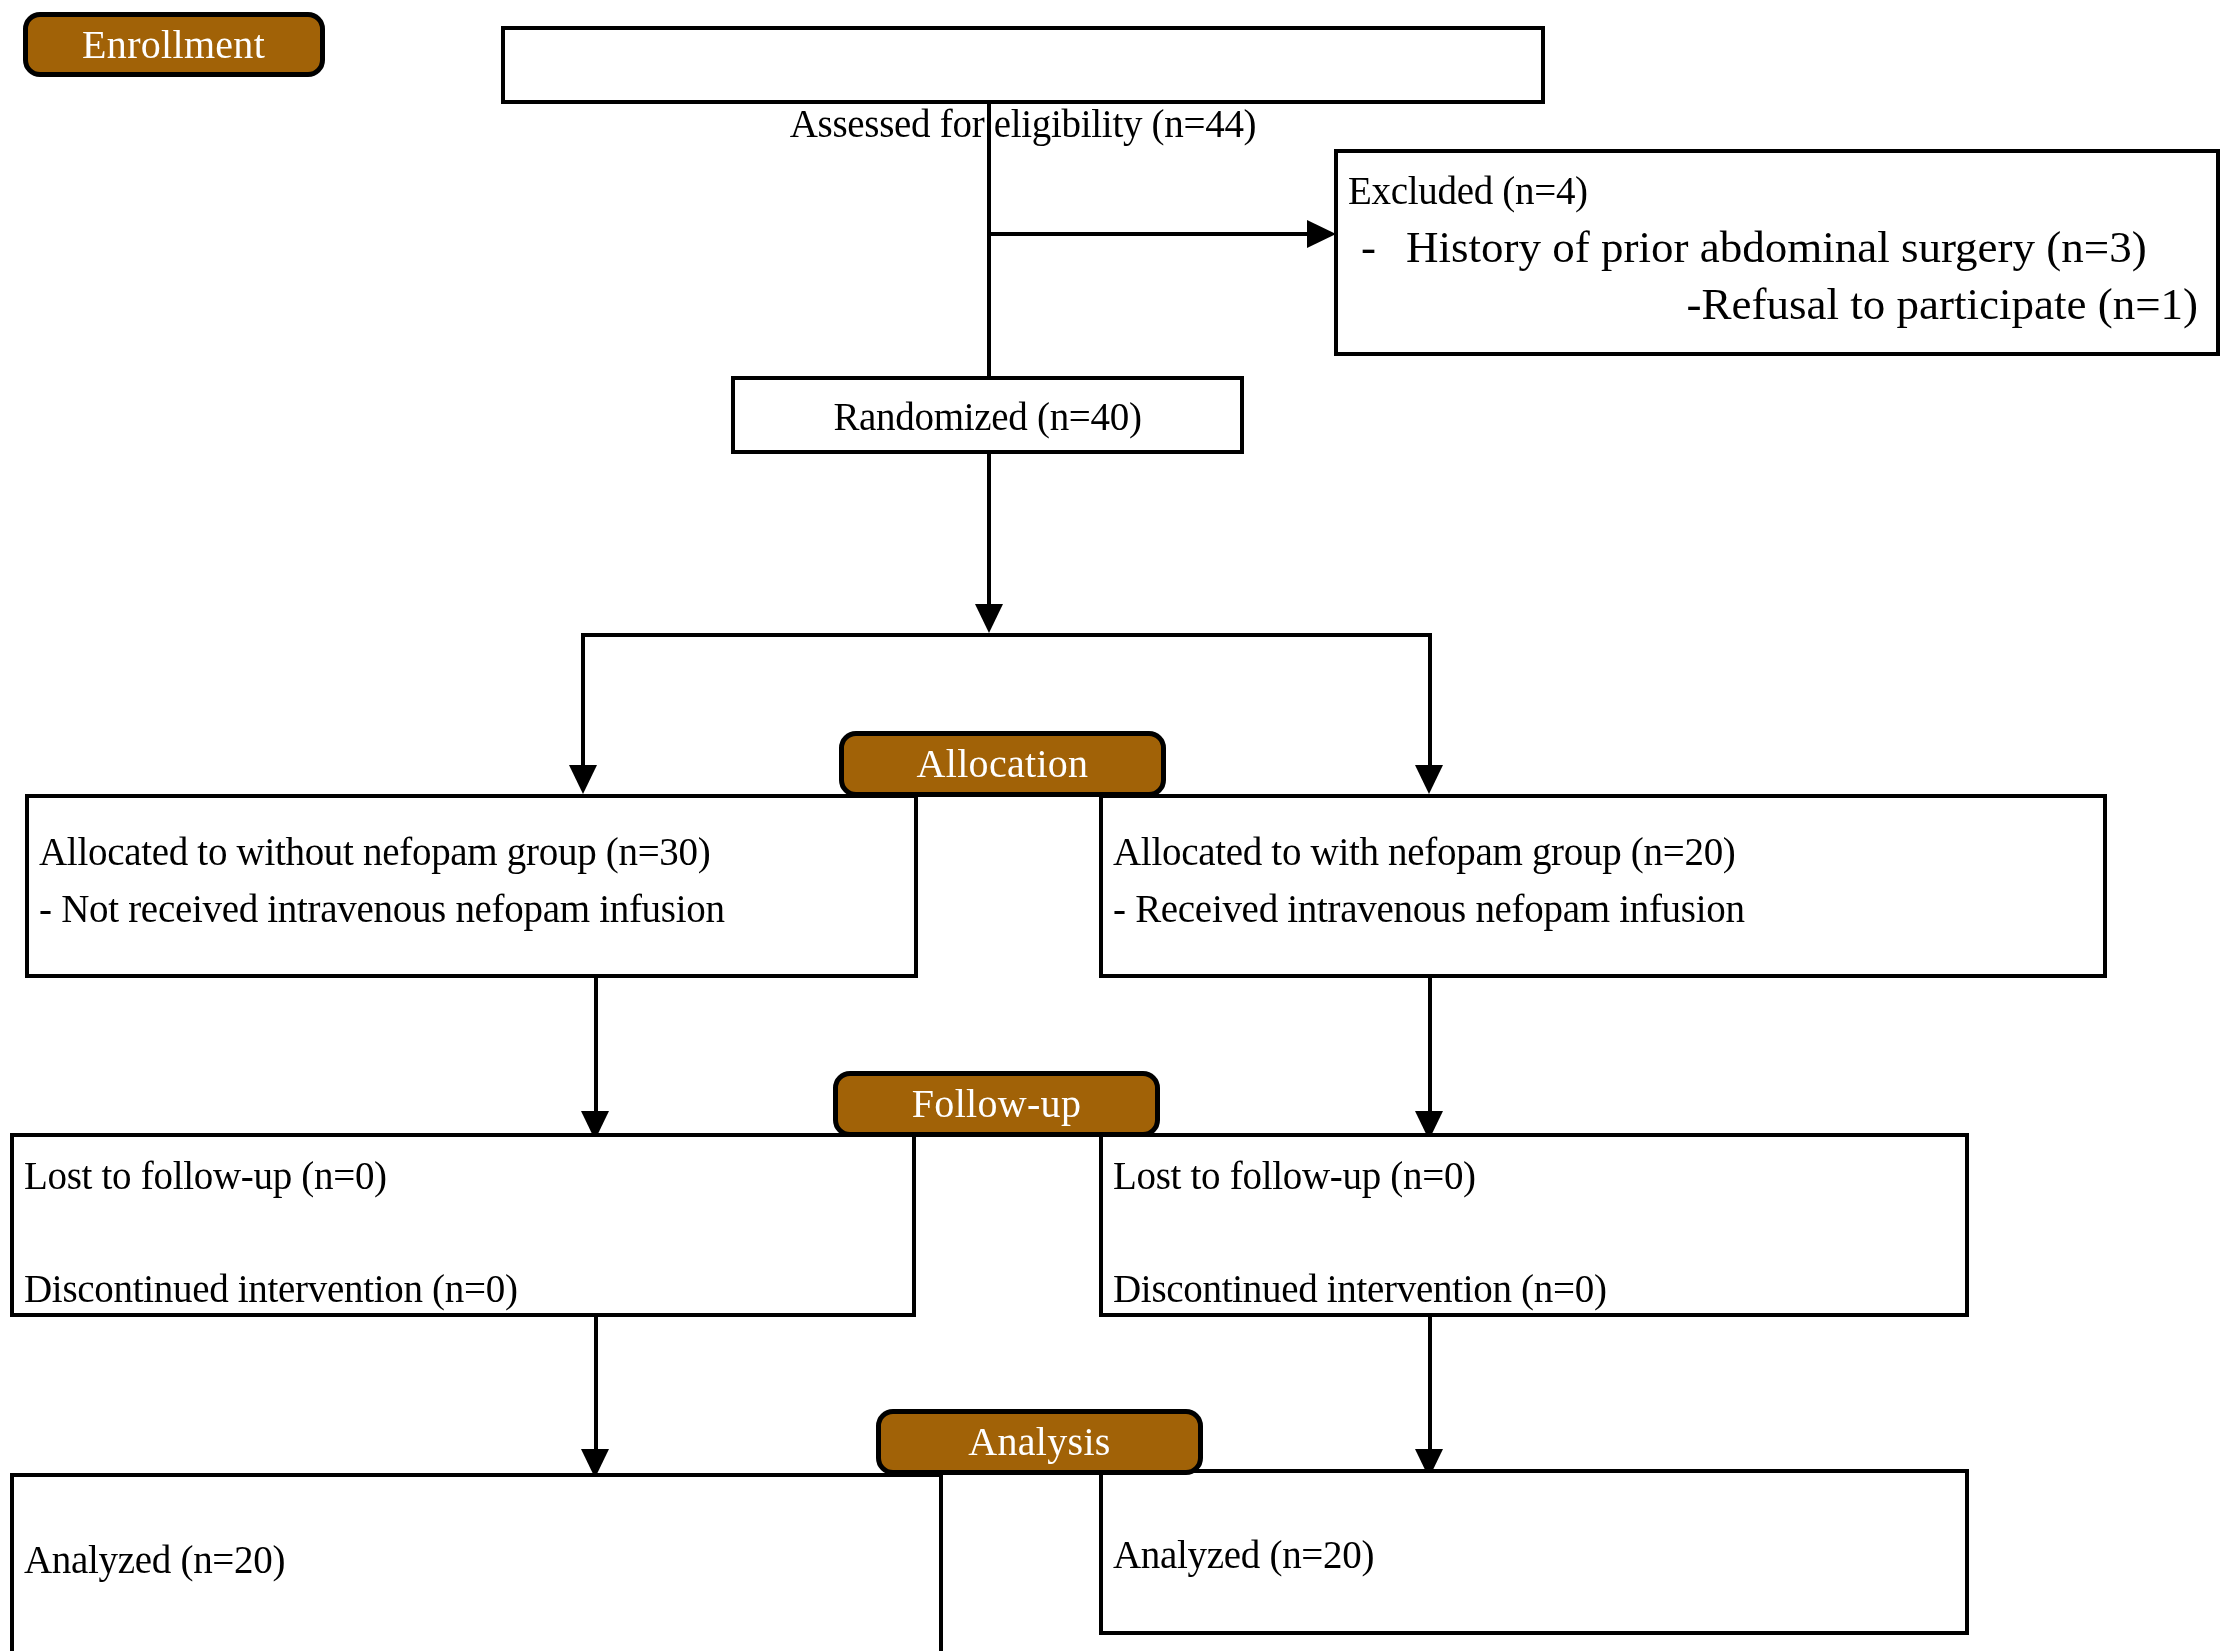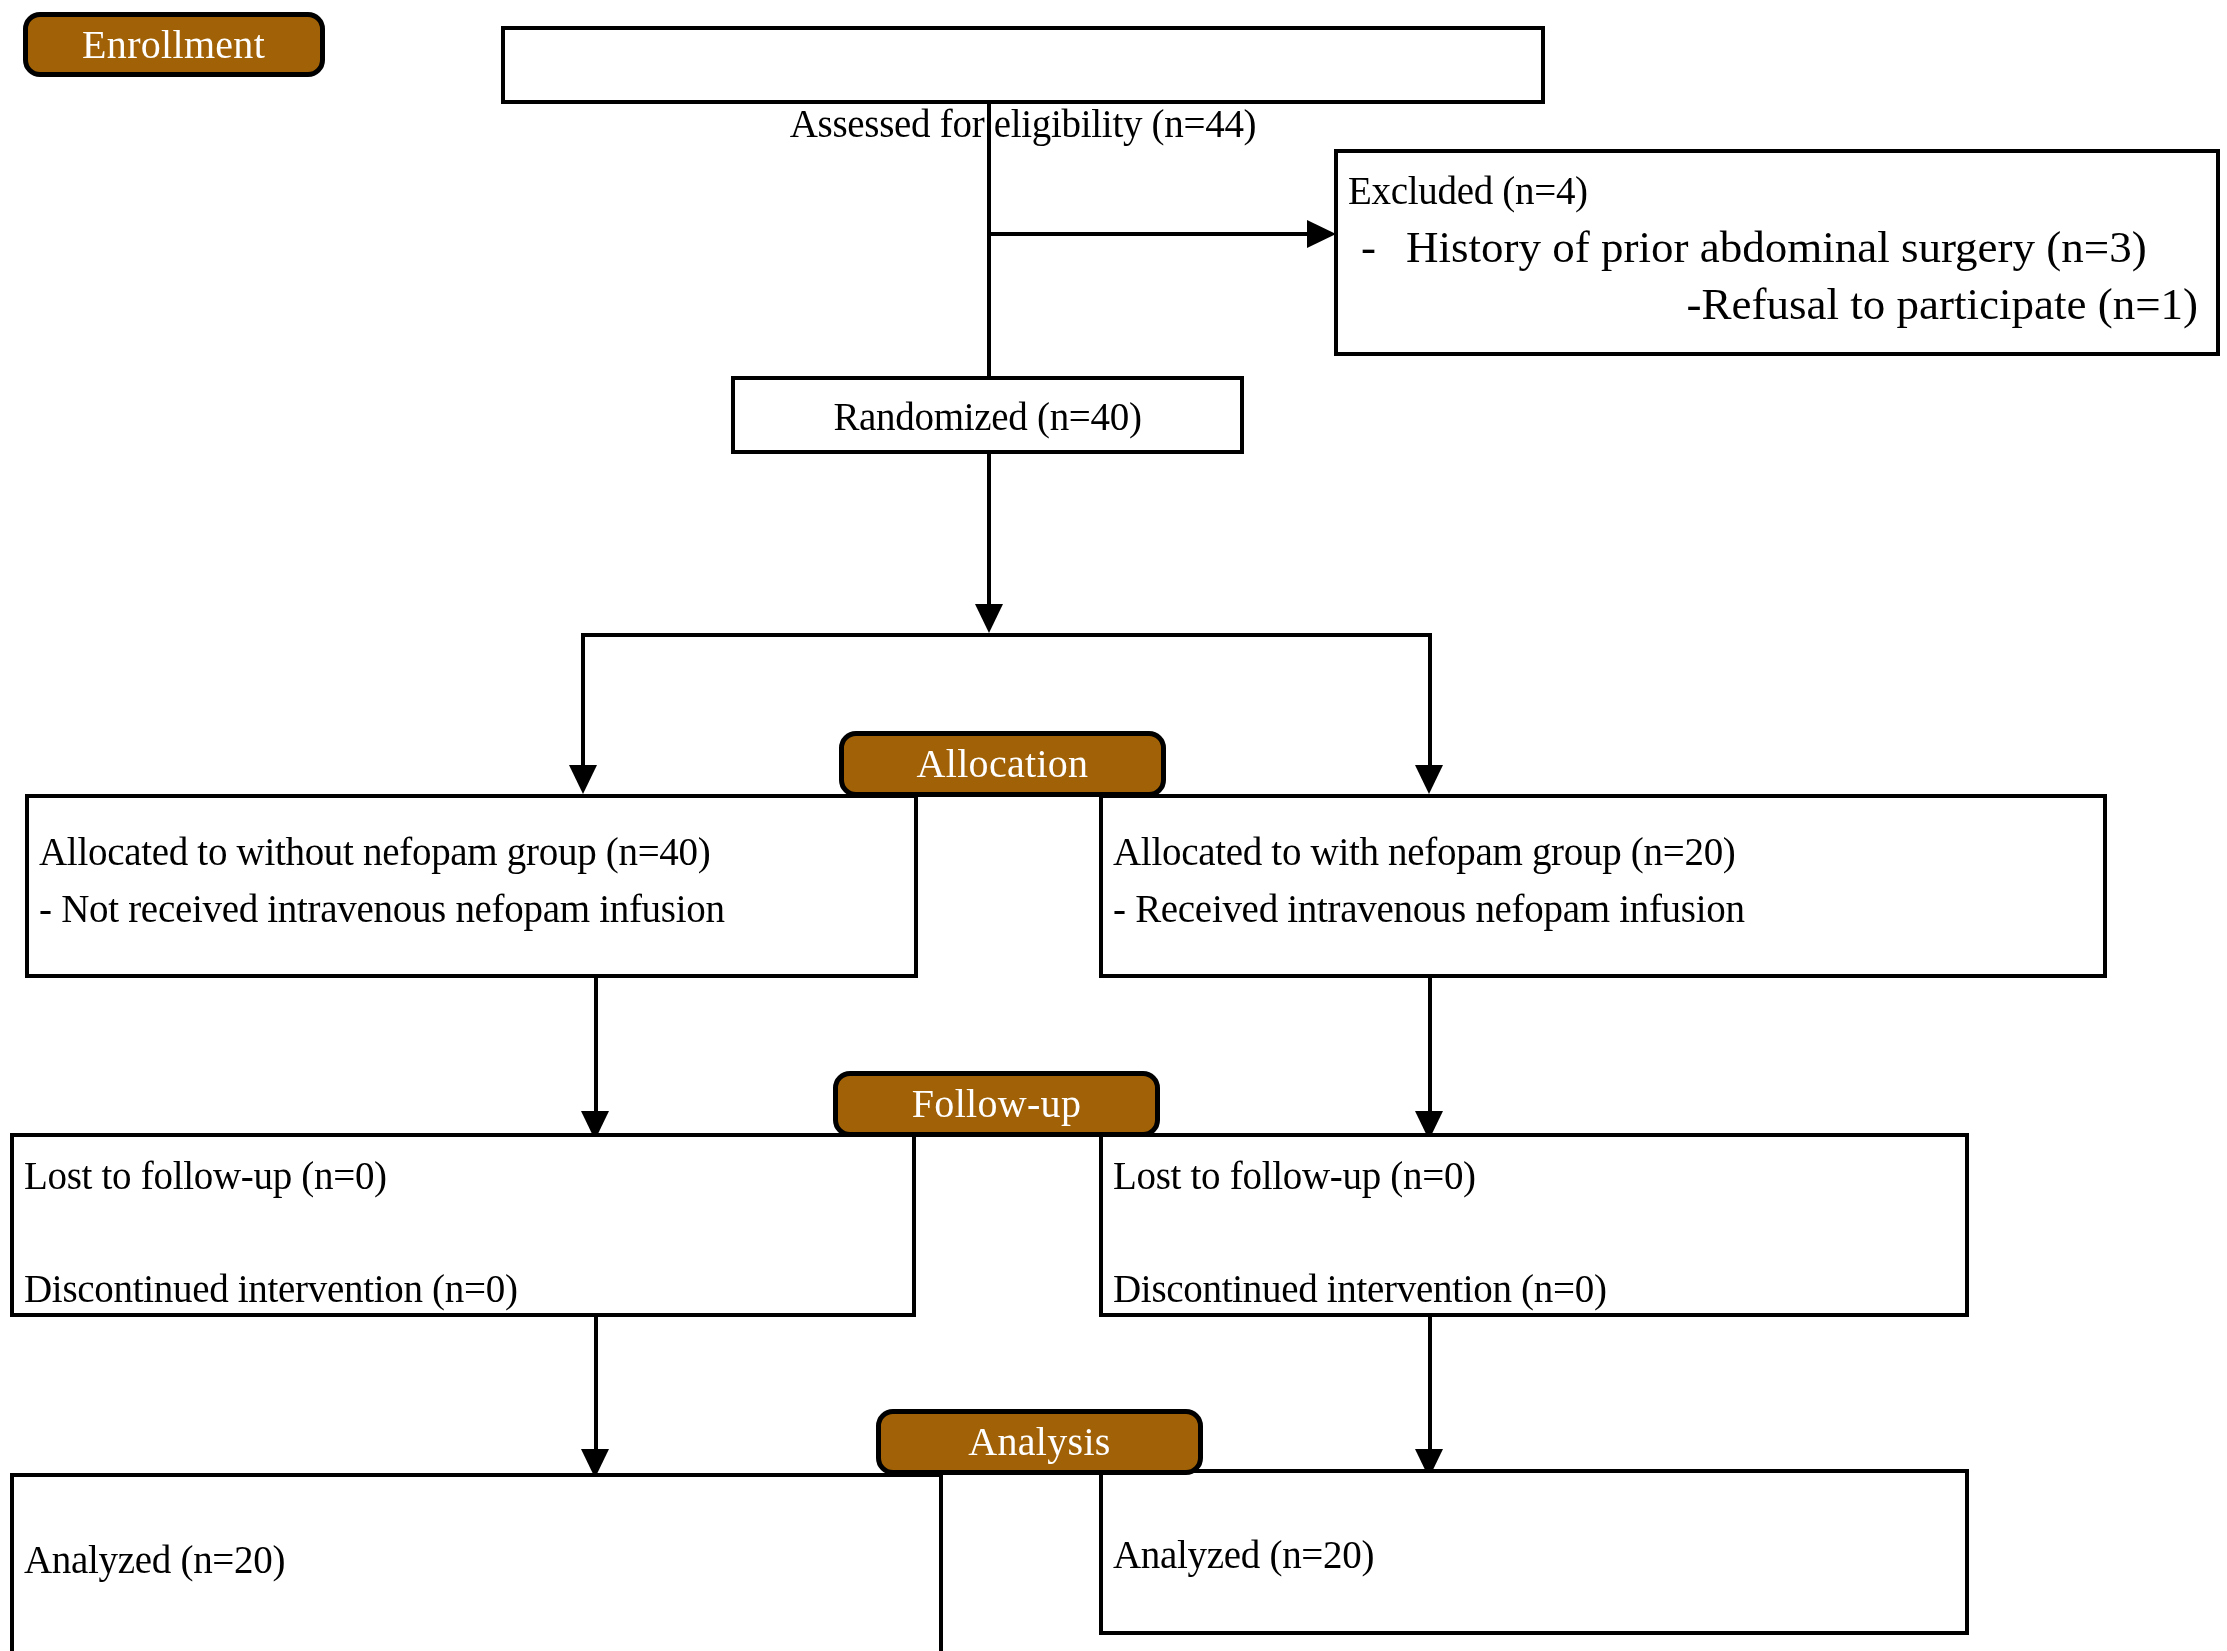--- a/index.html
+++ b/index.html
@@ -155,21 +155,21 @@
   <div class="arrow-down" style="left:569px; top:765px;"></div>
 
   <div class="vline" style="left:1428px; top:633px; height:145px;"></div>
   <div class="arrow-down" style="left:1415px; top:765px;"></div>
 
   <div class="pill" style="left:839px; top:731px; width:327px; height:66px;">
     <span>Allocation</span>
   </div>
 
   <div class="box" style="left:25px; top:794px; width:893px; height:184px;">
-    <div class="txt" style="top:26px;">Allocated to without nefopam group (n=40)</div>
+    <div class="txt" style="top:26px;">Allocated to without nefopam group (n=30)</div>
     <div class="txt" style="top:83px;">- Not received intravenous nefopam infusion</div>
   </div>
 
   <div class="box" style="left:1099px; top:794px; width:1008px; height:184px;">
     <div class="txt" style="top:26px;">Allocated to with nefopam group (n=20)</div>
     <div class="txt" style="top:83px;">- Received intravenous nefopam infusion</div>
   </div>
 
   <div class="vline" style="left:594px; top:978px; height:145px;"></div>
   <div class="arrow-down" style="left:581px; top:1111px;"></div>

